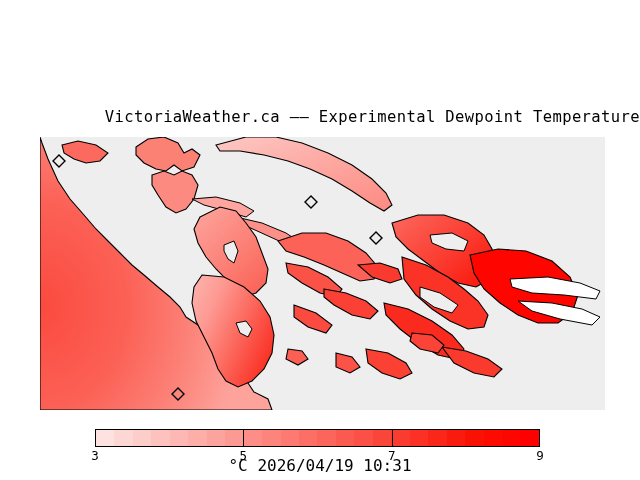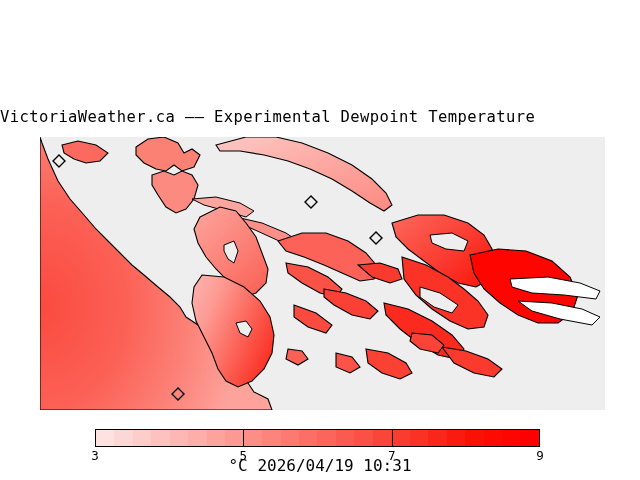--- a/index.html
+++ b/index.html
@@ -14,21 +14,21 @@
     overflow: hidden;
     font-family: "DejaVu Sans Mono", monospace;
   }
 
   
   #chart-title {
     position: absolute;
     left: 0;
     top: 108px;
     width: 640px;
-    text-align: left;
+    text-align: right;
     font-family: "DejaVu Sans Mono", monospace;
     font-size: 15.5px;
     letter-spacing: 0.4px;
     color: #000000;
     white-space: nowrap;
   }
 
   
   #map-frame {
     position: absolute;

